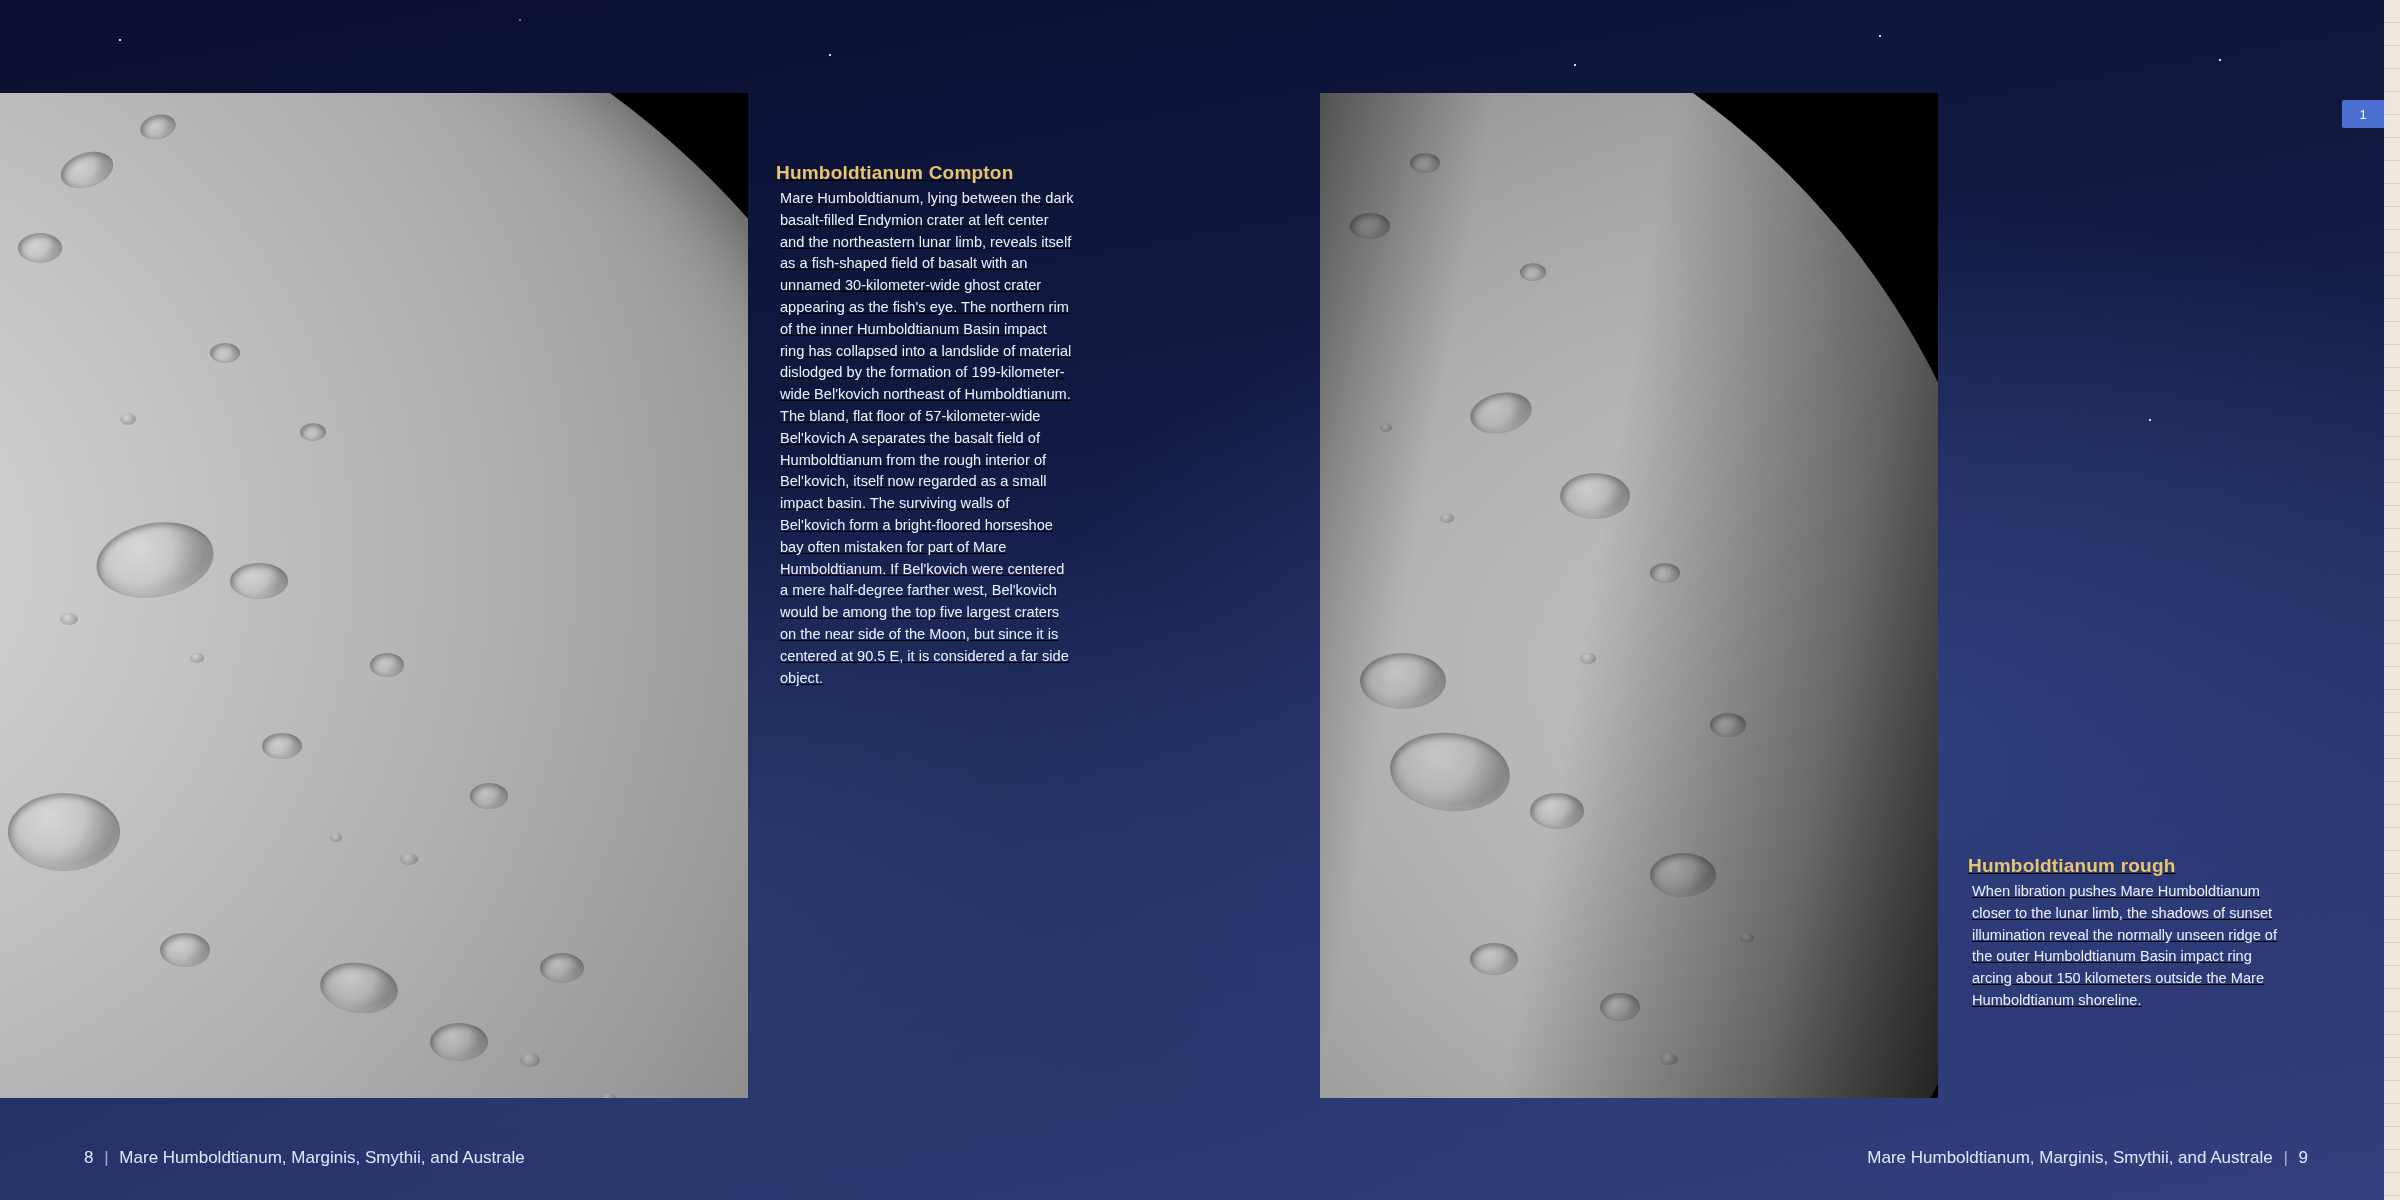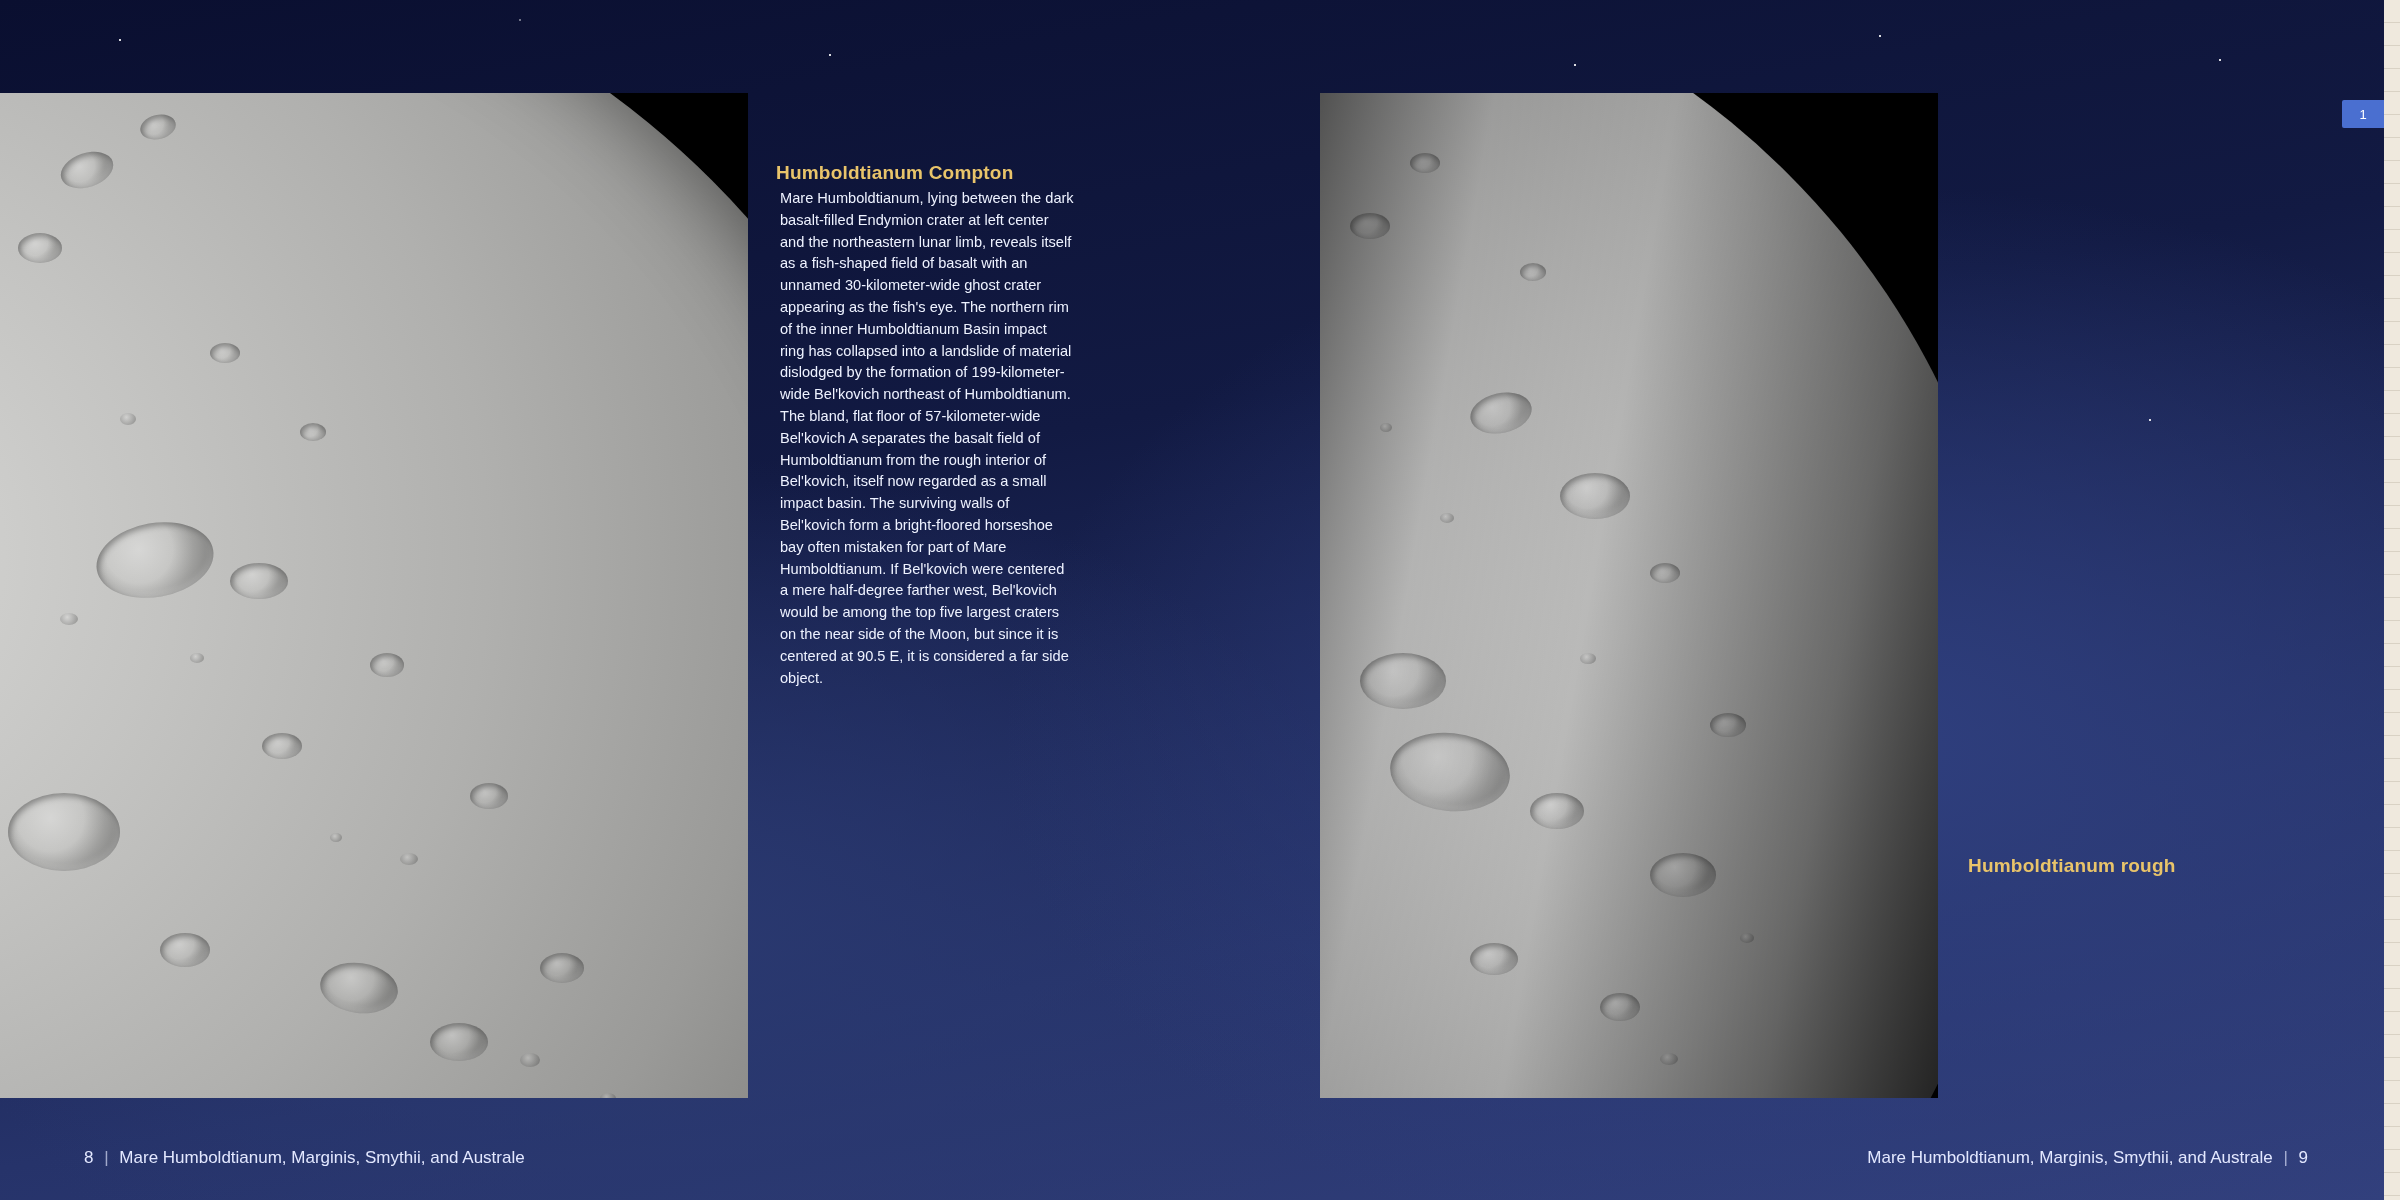--- a/index.html
+++ b/index.html
@@ -102,21 +102,21 @@
     background:
       radial-gradient(circle at 44% 40%, #dedede 0%, #cbcbca 18%, #b6b6b5 38%, #a0a09f 56%, #848483 72%, #636362 86%, #3c3c3b 96%, #1a1a19 100%);
   }
   .terminator {
     position: absolute; inset: 0;
     background: linear-gradient(100deg, rgba(0,0,0,.55) 0%, rgba(0,0,0,.10) 22%, rgba(0,0,0,0) 45%, rgba(0,0,0,.35) 78%, rgba(0,0,0,.72) 100%);
     pointer-events: none;
   }
 
   
-  .caption { position: absolute; }
+  .caption { position: absolute; text-decoration: underline; }
   .cap-title {
     color: #e9c46a;
     font-size: 19px;
     font-weight: bold;
     letter-spacing: .2px;
     margin: 0 0 3px 0;
   }
   .cap-body {
     color: #eef2ff;
     font-size: 14.6px;
@@ -219,20 +219,21 @@
       <div class="speck" style="left:260px; top:560px; width:16px; height:11px;"></div>
       <div class="speck" style="left:420px; top:840px; width:14px; height:10px;"></div>
       <div class="speck" style="left:60px;  top:330px; width:12px; height:9px;"></div>
       <div class="speck" style="left:340px; top:960px; width:18px; height:12px;"></div>
     </div>
     <div class="terminator"></div>
   </div>
 
   <div class="caption" id="caption-right">
     <h2 class="cap-title">Humboldtianum rough</h2>
+    <p class="cap-body">When libration pushes Mare Humboldtianum closer to the lunar limb, the shadows of sunset illumination reveal the normally unseen ridge of the outer Humboldtianum Basin impact ring arcing about 150 kilometers outside the Mare Humboldtianum shoreline.</p>
   </div>
 
   <div class="footer" id="footer-left">
     <span>8</span>
     <span class="sep">|</span>
     <span>Mare Humboldtianum, Marginis, Smythii, and Australe</span>
   </div>
 
   <div class="footer" id="footer-right">
     <span>Mare Humboldtianum, Marginis, Smythii, and Australe</span>

